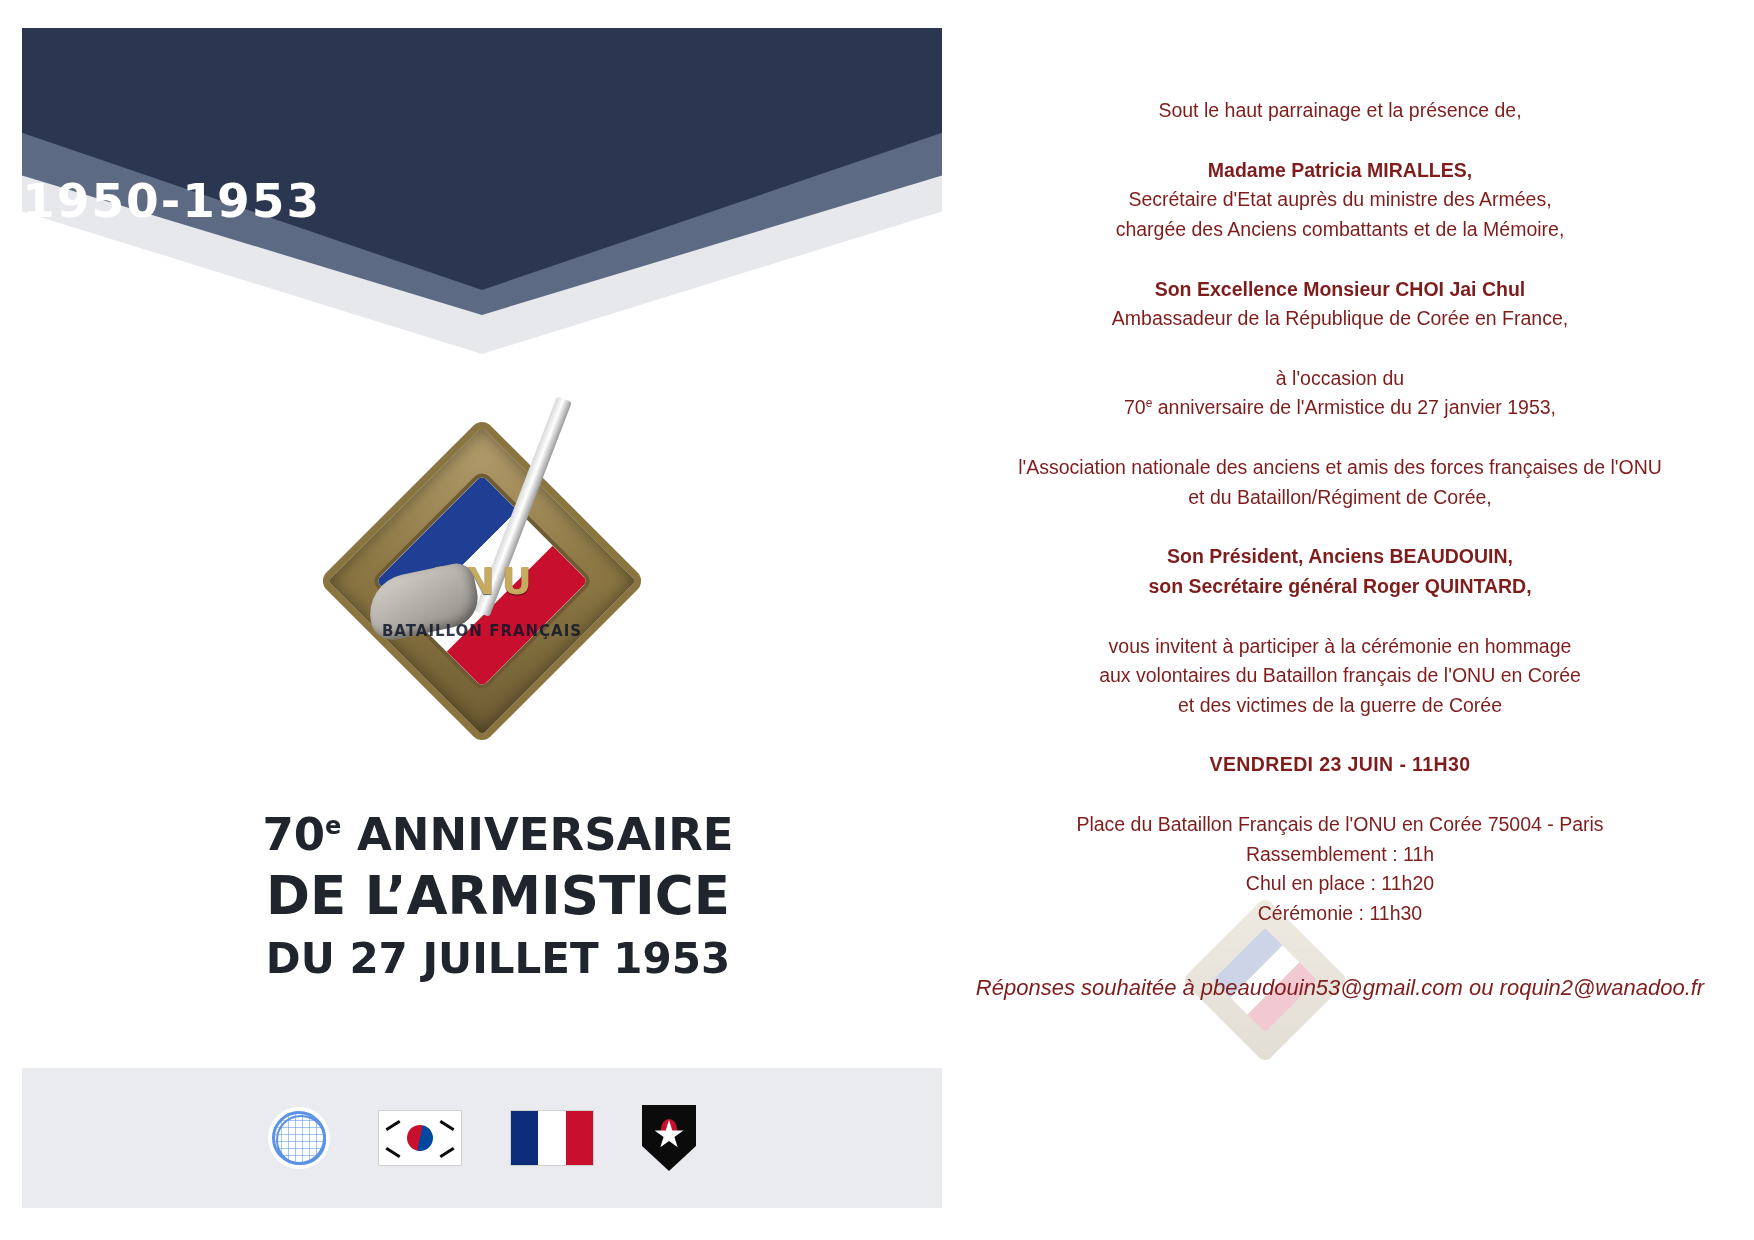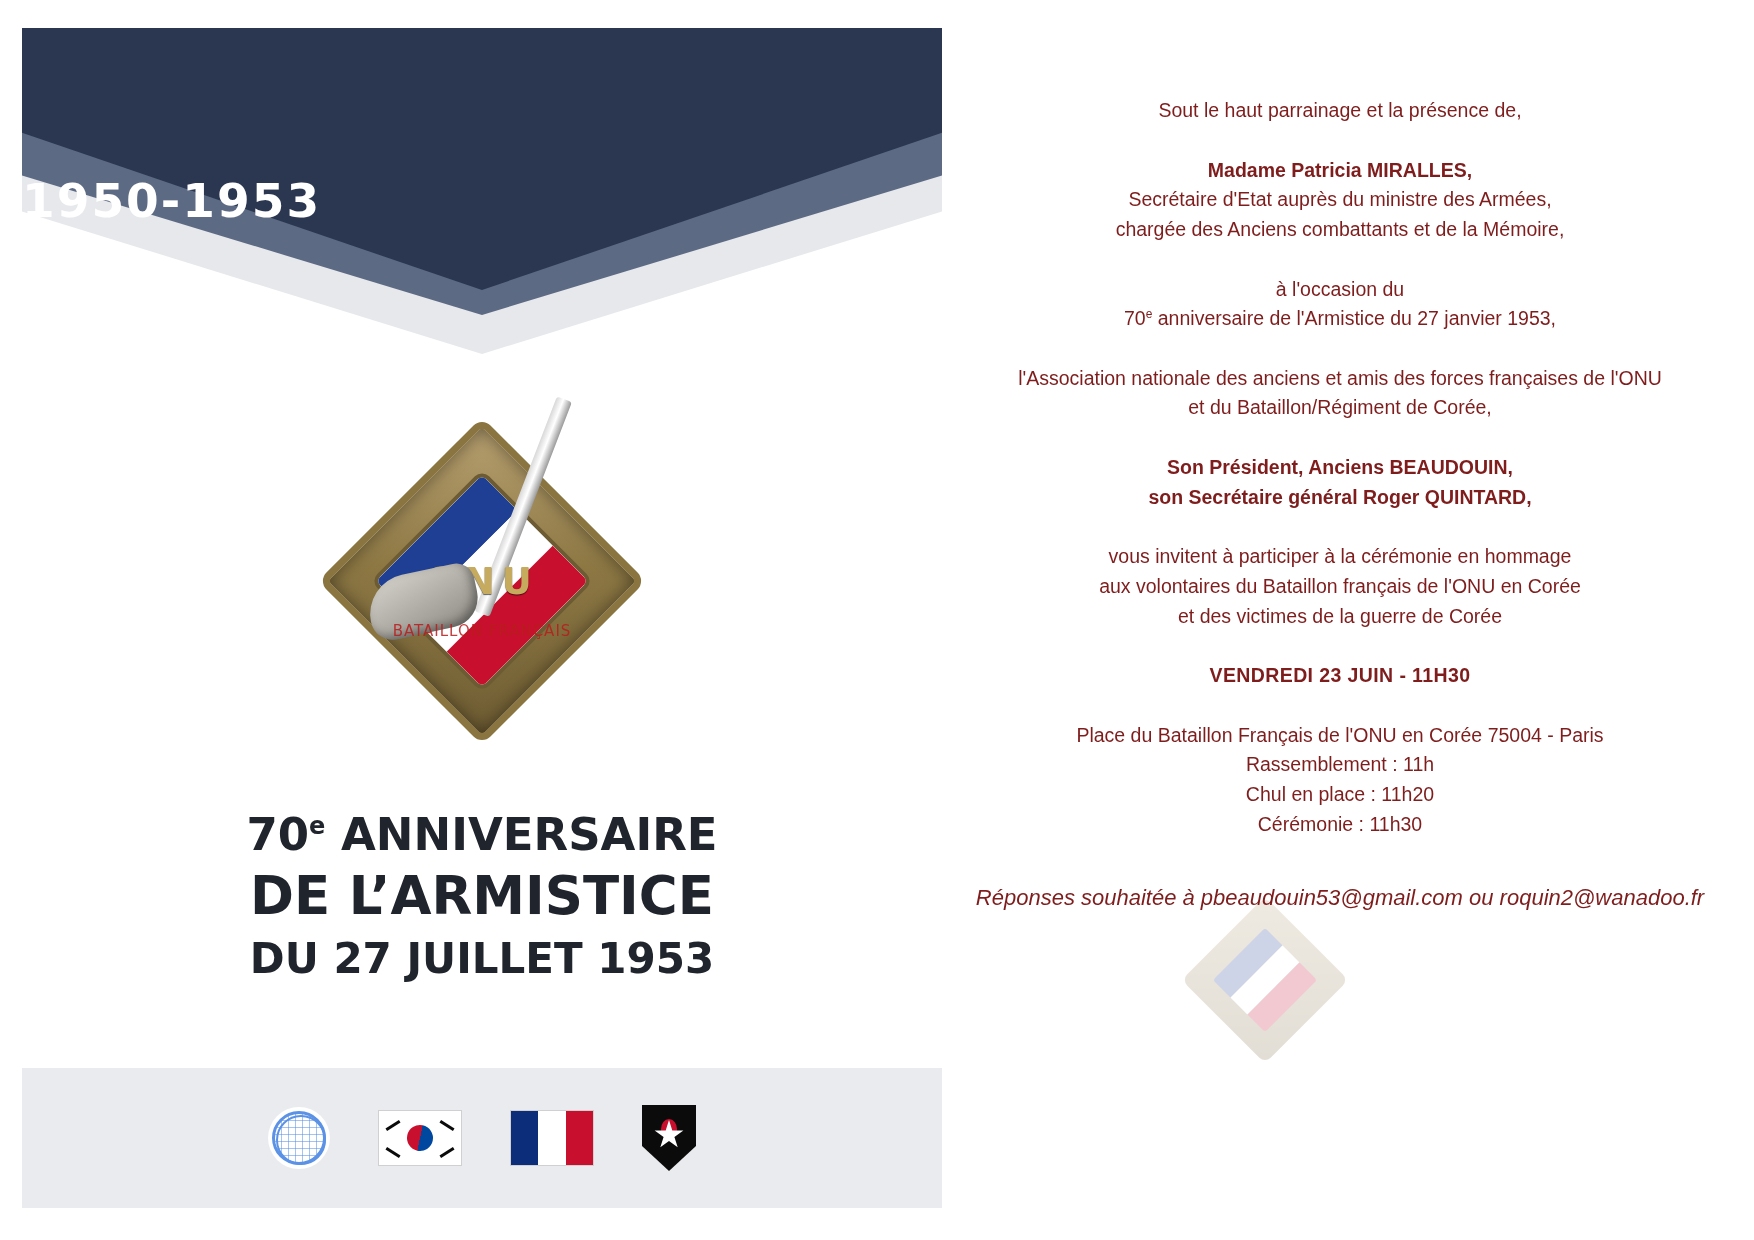--- a/index.html
+++ b/index.html
@@ -158,31 +158,31 @@
   }
   .badge .ribbon-text {
     position: absolute;
     left: 50%;
     top: 256px;
     transform: translateX(-50%) rotate(0deg);
     width: 250px;
     text-align: center;
     font-family: "DejaVu Sans", sans-serif;
     font-size: 15px;
-    font-weight: 400;
+    font-weight: 700;
     letter-spacing: 1px;
-    color: #b91c1c;
+    color: #0f172a;
     z-index: 6;
     opacity: .85;
   }
 
   
   .title-block {
     position: absolute;
-    left: 0;
+    left: 16px;
     top: 780px;
     width: 920px;
     text-align: center;
     color: #20242c;
     font-family: "DejaVu Sans", sans-serif;
     font-weight: 700;
   }
   .title-line1 { font-size: 45px; letter-spacing: 0px; }
   .title-line1 sup { font-size: 24px; }
   .title-line2 { font-size: 53px; margin-top: 4px; }
@@ -389,20 +389,24 @@
 
     <div class="para">Sout le haut parrainage et la présence de,</div>
 
     <div class="para">
       <div class="b">Madame Patricia MIRALLES,</div>
       <div>Secrétaire d'Etat auprès du ministre des Armées,</div>
       <div>chargée des Anciens combattants et de la Mémoire,</div>
     </div>
 
 
+    <div class="para">
+      <div class="b">Son Excellence Monsieur CHOI Jai Chul</div>
+      <div>Ambassadeur de la République de Corée en France,</div>
+    </div>
 
     <div class="para">
       <div>à l'occasion du</div>
       <div><span>70</span><sup>e</sup><span> anniversaire de l'Armistice du 27 janvier 1953,</span></div>
     </div>
 
     <div class="para">
       <div>l'Association nationale des anciens et amis des forces françaises de l'ONU</div>
       <div>et du Bataillon/Régiment de Corée,</div>
     </div>

